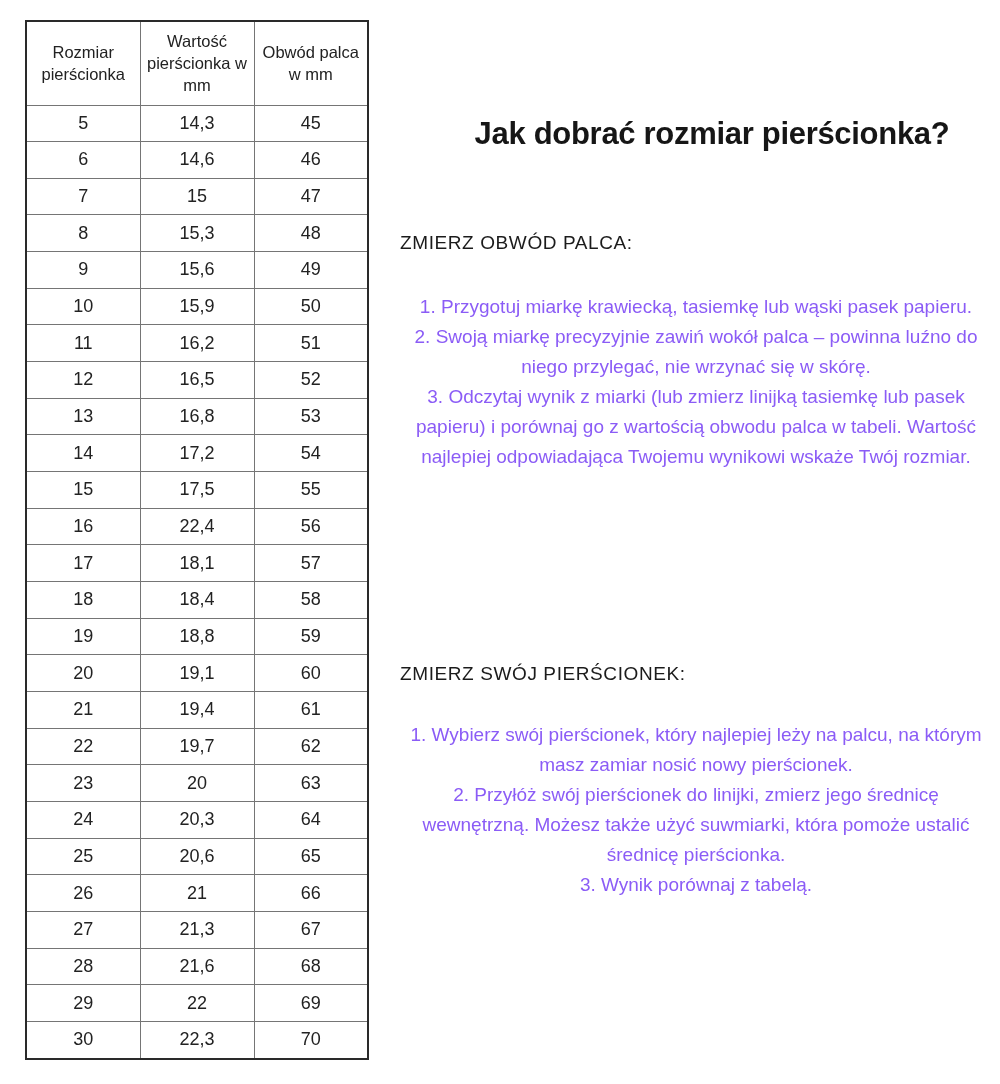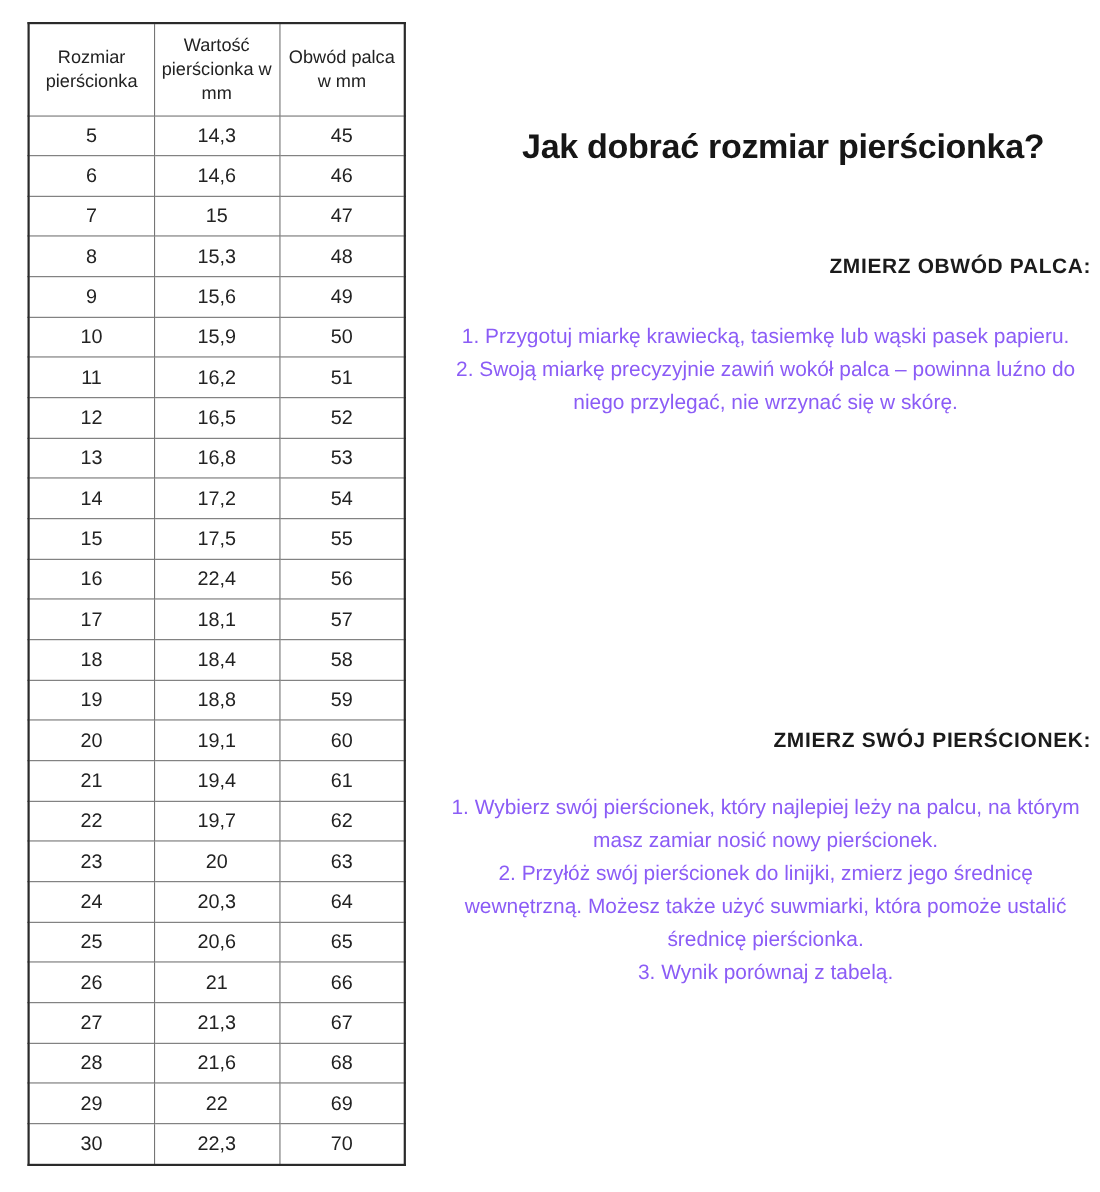--- a/index.html
+++ b/index.html
@@ -62,23 +62,23 @@
     font-size: 31px;
     font-weight: 700;
     letter-spacing: -0.3px;
     color: #161616;
   }
   .section-heading {
     position: absolute;
     left: 0;
     width: 100%;
     margin: 0;
-    text-align: right;
+    text-align: left;
     font-size: 19px;
-    font-weight: 700;
+    font-weight: 400;
     letter-spacing: 0.6px;
     color: #1b1b1b;
   }
   .heading-a { top: 232px; }
   .heading-b { top: 663px; }
 
   .step-list {
     position: absolute;
     left: 0;
     width: 100%;
@@ -238,20 +238,21 @@
       </tbody>
   </table>
 
   <div class="content">
     <h1 class="title">Jak dobrać rozmiar pierścionka?</h1>
 
     <h2 class="section-heading heading-a">ZMIERZ OBWÓD PALCA:</h2>
     <div class="step-list list-a">
       <p>1. Przygotuj miarkę krawiecką, tasiemkę lub wąski pasek papieru.</p>
       <p>2. Swoją miarkę precyzyjnie zawiń wokół palca – powinna luźno do niego przylegać, nie wrzynać się w skórę.</p>
+      <p>3. Odczytaj wynik z miarki (lub zmierz linijką tasiemkę lub pasek papieru) i porównaj go z wartością obwodu palca w tabeli. Wartość najlepiej odpowiadająca Twojemu wynikowi wskaże Twój rozmiar.</p>
     </div>
 
     <h2 class="section-heading heading-b">ZMIERZ SWÓJ PIERŚCIONEK:</h2>
     <div class="step-list list-b">
       <p>1. Wybierz swój pierścionek, który najlepiej leży na palcu, na którym masz zamiar nosić nowy pierścionek.</p>
       <p>2. Przyłóż swój pierścionek do linijki, zmierz jego średnicę wewnętrzną. Możesz także użyć suwmiarki, która pomoże ustalić średnicę pierścionka.</p>
       <p>3. Wynik porównaj z tabelą.</p>
     </div>
   </div>
 

